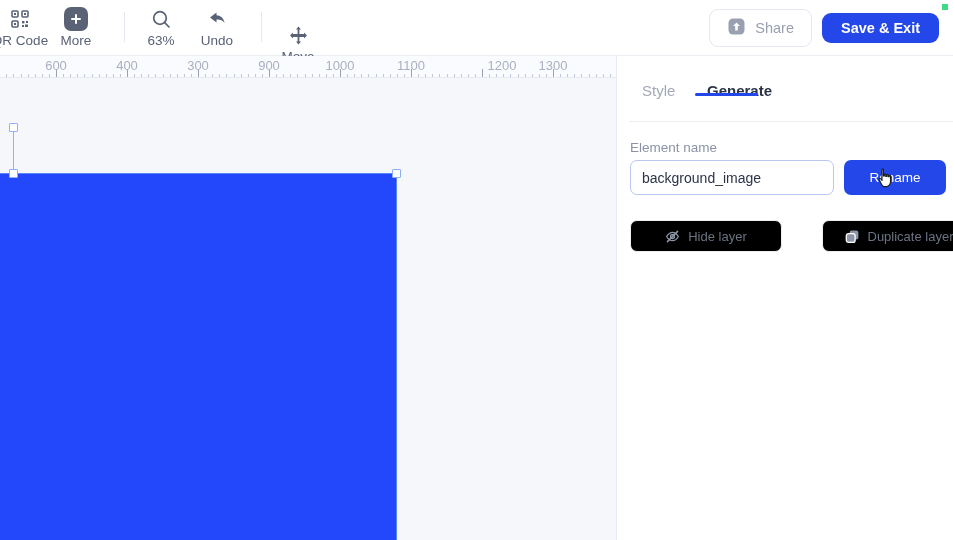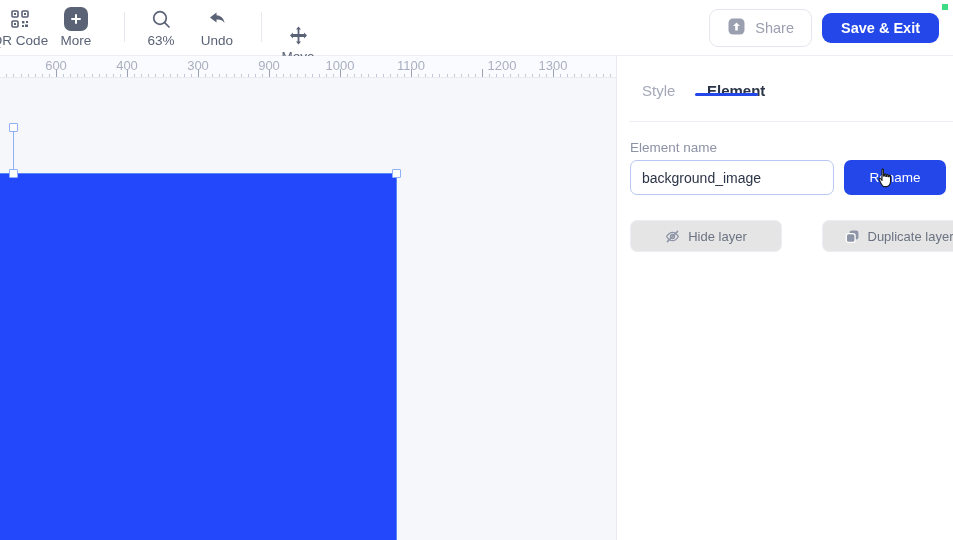--- a/index.html
+++ b/index.html
@@ -295,21 +295,21 @@
     color: #ffffff;
     white-space: nowrap;
   }
 
   .layer-btn {
     position: absolute;
     top: 164px;
     height: 32px;
     border: 1px solid #eceef4;
     border-radius: 7px;
-    background: #e5e5e5;
+    background: #000000;
     display: flex;
     align-items: center;
     justify-content: center;
     gap: 8px;
     cursor: pointer;
     box-sizing: border-box;
   }
   .layer-btn .lbl {
     font-size: 13px;
     color: #6b7383;
@@ -541,21 +541,21 @@
 
   <div class="panel-divider"></div>
 
   <div class="panel">
 
     <div class="tabs">
       <div class="tab tab-style">
         <span>Style</span>
       </div>
       <div class="tab tab-settings">
-        <span>Element</span>
+        <span>Generate</span>
       </div>
     </div>
     <div class="tab-underline"></div>
 
     <div class="field-label">Element name</div>
 
     <input class="name-input" type="text" value="background_image" placeholder="Element name" style="">
 
     <div class="rename-btn">
       <span class="lbl">Rename</span>

